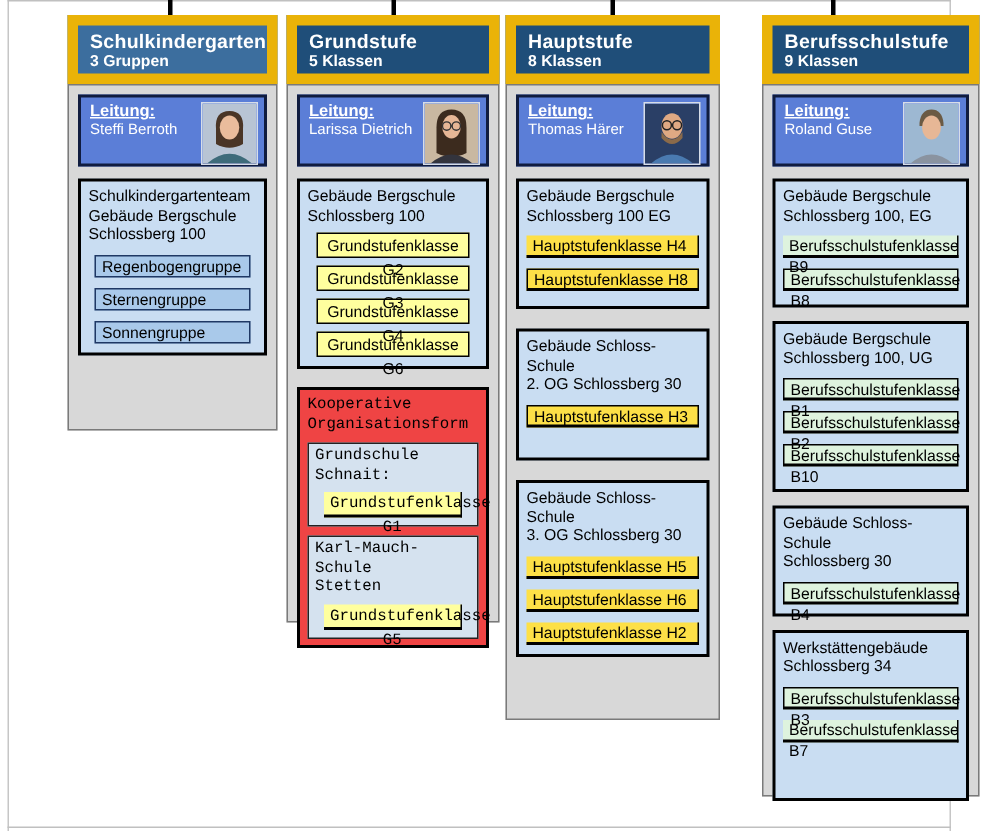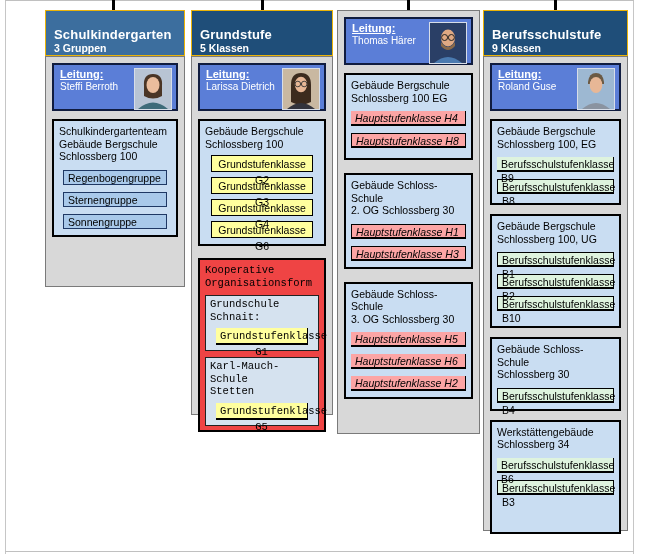--- a/index.html
+++ b/index.html
@@ -10,23 +10,23 @@
   
   .vline{position:absolute;top:0;width:1px;height:554px;background:#c6c6c6;}
   .hline{position:absolute;height:1px;background:#c0c0c0;}
   
   .conn{position:absolute;top:0;width:3px;height:11px;background:#000;}
 
   .col{position:absolute;top:10px;}
   #col1{left:45px;width:140px;}
   #col2{left:191px;width:142px;}
   #col3{left:337px;width:143px;}
-  #col4{left:483px;width:145px;border-radius:15px;}
-
-  .hdr{height:46px;box-sizing:border-box;padding:16px 8px 0 8px;color:#fff;border:1px solid #eab308;}
+  #col4{left:508px;width:145px;border-radius:15px;}
+
+  .hdr{height:46px;box-sizing:border-box;padding:3px 8px 0 8px;color:#fff;border:7px solid #eab308;}
   .hdr-light{background:#3c6e9e;}
   .hdr-dark{background:#1f4e79;}
   .hdr .t{font-size:13px;font-weight:bold;letter-spacing:.2px;}
   .hdr .s{font-size:10.5px;font-weight:bold;}
 
   .container{background:#d8d8d8;border:1px solid #7a7a7a;box-sizing:border-box;padding:6px;}
   #col1 .container{height:231px;}
   #col2 .container{height:359px;}
   #col3 .container{height:424px;}
   #col4 .container{height:475px;}
@@ -39,21 +39,21 @@
   .photo{width:36px;height:40px;border:1px solid #d7dde8;flex:0 0 auto;overflow:hidden;}
   .photo svg{display:block;}
 
   .sec{background:#c9ddf2;border:2px solid #000;box-sizing:border-box;padding:4px 5px 6px 5px;}
   .sec-title{font-size:10.5px;line-height:12.5px;white-space:pre-line;}
   .chip{font-size:10.5px;height:15px;line-height:14px;box-sizing:border-box;padding:0 4px;margin-top:5px;}
 
   
   #col1 .chip{background:#a9c9ea;border:1px solid #1f3864;margin-left:4px;margin-right:4px;margin-top:7px;}
   #col2 .chip{background:#ffff9e;text-align:center;margin-left:6px;margin-right:6px;height:17px;line-height:16px;}
-  #col3 .chip{background:#fca5a5;margin-top:7px;font-style:italic;}
+  #col3 .chip{background:#fde047;margin-top:7px;}
   #col4 .chip{background:#def3de;margin-top:7px;}
 
   .chip-boxed{border:1px solid #000;border-bottom-width:2px;}
   .chip-underline{border-bottom:2px solid #000;border-right:1px solid #000;}
   #col2 .chip-boxed{border:1px solid #000;}
 
   
   #col1 .sec{min-height:112px;}
   #col2 .sec-a{min-height:120px;margin-bottom:12px;}
   #col2 .sec-koop{min-height:145px;background:#ef4444;padding:4px 5px;font-family:Liberation Mono, monospace;}
@@ -153,20 +153,24 @@
       <div class="subbox">
         <div class="sec-title">Karl-Mauch-Schule
 Stetten</div>
         <div class="chip chip-underline">Grundstufenklasse G5</div>
       </div>
     </div>
   </div>
 </div>
 
 <div class="col" id="col3">
+  <div class="hdr hdr-dark">
+    <div class="t">Hauptstufe</div>
+    <div class="s">8 Klassen</div>
+  </div>
   <div class="container">
     <div class="leader">
       <div>
         <div class="lbl">Leitung:</div>
         <div class="nm">Thomas Härer</div>
       </div>
       <div class="photo">
         <svg width="36" height="40" viewBox="0 0 36 40" xmlns="http://www.w3.org/2000/svg">
           <rect width="36" height="40" fill="#2a3f66"></rect>
           <ellipse cx="18" cy="15" rx="7" ry="8.5" fill="#dfa983"></ellipse>
@@ -180,21 +184,20 @@
     </div>
     <div class="sec sec-a">
       <div class="sec-title">Gebäude Bergschule
 Schlossberg 100 EG</div>
       <div class="chip chip-underline">Hauptstufenklasse H4</div>
       <div class="chip chip-boxed">Hauptstufenklasse H8</div>
     </div>
     <div class="sec sec-b">
       <div class="sec-title">Gebäude Schloss-Schule
 2. OG Schlossberg 30</div>
-      <div class="chip chip-boxed">Hauptstufenklasse H1</div>
       <div class="chip chip-boxed">Hauptstufenklasse H3</div>
     </div>
     <div class="sec sec-c">
       <div class="sec-title">Gebäude Schloss-Schule
 3. OG Schlossberg 30</div>
       <div class="chip chip-underline">Hauptstufenklasse H5</div>
       <div class="chip chip-underline">Hauptstufenklasse H6</div>
       <div class="chip chip-underline">Hauptstufenklasse H2</div>
     </div>
   </div>
@@ -234,17 +237,17 @@
       <div class="chip chip-boxed">Berufsschulstufenklasse B10</div>
     </div>
     <div class="sec sec-c">
       <div class="sec-title">Gebäude Schloss-Schule
 Schlossberg 30</div>
       <div class="chip chip-boxed">Berufsschulstufenklasse B4</div>
     </div>
     <div class="sec sec-d">
       <div class="sec-title">Werkstättengebäude
 Schlossberg 34</div>
-      <div class="chip chip-underline">Berufsschulstufenklasse B6</div>
       <div class="chip chip-boxed">Berufsschulstufenklasse B3</div>
+      <div class="chip chip-underline">Berufsschulstufenklasse B7</div>
     </div>
   </div>
 </div>
 
 </body></html>

